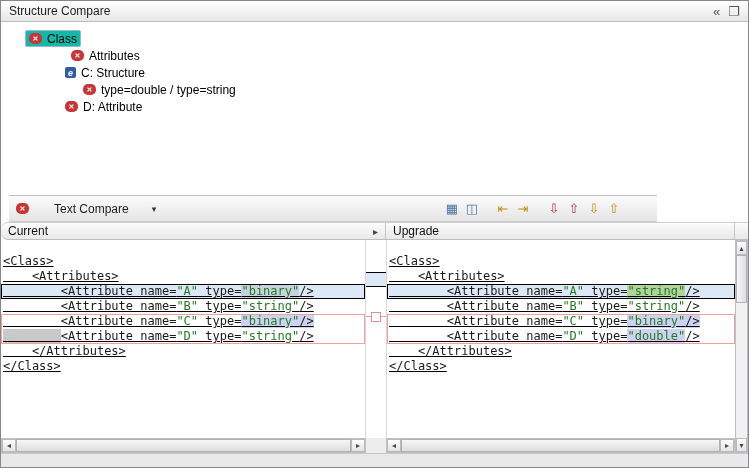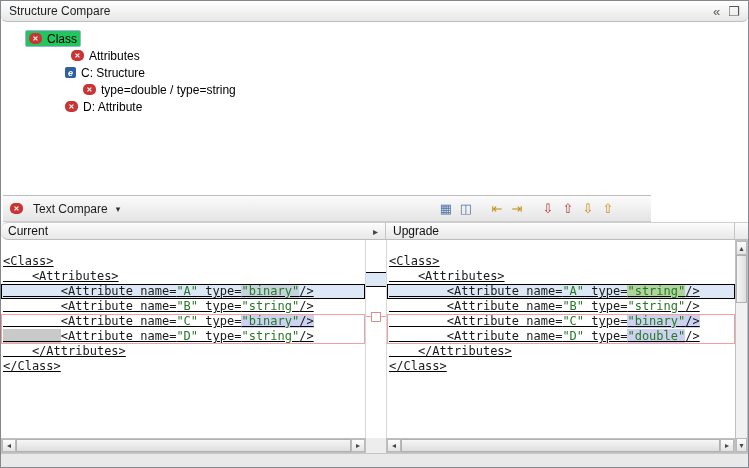--- a/index.html
+++ b/index.html
@@ -2,39 +2,39 @@
 <html style="--value-green: #267a26; --selected-row-bg: #dce8f5; --gray-token-bg: #c6d2dc; --green-token-bg: #b0d49c; --lavender-token-bg: #ccd2ef; --indent-gray-bg: #c9c9c9; --conflict-red: #c93434; --incoming-blue: #2f5fa3; --conflict-box-pink: #f1a0a0;"><head>
 <meta charset="utf-8">
 <style>
   html,body{margin:0;padding:0;background:#d4d0c8;}
   .window{position:relative;width:749px;height:468px;box-sizing:border-box;border:1px solid #828790;
           background:#fff;font-family:"Liberation Sans",sans-serif;overflow:hidden;}
 
   
   .sc-header{position:absolute;left:0;top:0;width:747px;height:21px;box-sizing:border-box;
              background:linear-gradient(#ffffff,#e7e7e7);border-bottom:1px solid #bdbdbd;
-             display:flex;align-items:center;padding:0 8px;border-radius:6px;}
+             display:flex;align-items:center;padding:0 8px;}
   .hdr-title{font-size:12px;color:#1e1e1e;}
   .hdr-icons{margin-left:auto;display:flex;gap:8px;align-items:center;}
   .hdr-ic{font-size:13px;color:#555;line-height:1;cursor:default;}
 
-  .tc-header{position:absolute;left:2px;top:194px;width:648px;height:27px;box-sizing:border-box;
+  .tc-header{position:absolute;left:8px;top:194px;width:648px;height:27px;box-sizing:border-box;
              background:linear-gradient(#fbfbfb,#e5e5e5);border-top:1px solid #bdbdbd;
-             border-bottom:1px solid #cccccc;display:flex;align-items:center;gap:5px;padding:0 7px;}
+             border-bottom:1px solid #cccccc;display:flex;align-items:center;gap:20px;padding:0 7px;}
   .tc-caret{font-size:9px;color:#333;margin-left:3px;}
   .tc-toolbar{margin-left:auto;display:flex;align-items:center;padding-right:26px;}
   .tb-icon{width:20px;height:18px;display:flex;align-items:center;justify-content:center;font-size:13px;line-height:1;}
   .tb-gap{margin-left:11px;}
 
   
   .tree{position:absolute;left:0;top:21px;width:747px;height:173px;background:#fff;overflow:hidden;
         padding-top:8px;box-sizing:border-box;}
   .tree-row{height:17px;display:flex;align-items:center;font-size:12px;color:#000;}
   .tree-box{display:inline-flex;align-items:center;padding:0 3px;border:1px solid transparent;border-radius:2px;height:15px;}
-  .tree-box.sel{border-color:#9ab6d4;background:#22c55e;}
+  .tree-box.sel{border-color:#9ab6d4;background:#14b8a6;}
   .tree-ic{display:inline-flex;align-items:center;justify-content:center;margin-right:5px;font-weight:bold;flex:none;}
   .conflict-icon{width:13px;height:11px;border-radius:5px;background:var(--conflict-red);color:#fff;font-size:7px;}
   .incoming-icon{width:11px;height:11px;border-radius:2px;background:var(--incoming-blue);color:#fff;font-size:9px;font-style:italic;}
 
   
   .colh{position:absolute;top:221px;height:18px;box-sizing:border-box;
         background:linear-gradient(#fcfcfc,#e8e8e8);
         border-top:1px solid #cfcfcf;border-bottom:1px solid #bdbdbd;border-right:1px solid #c6c6c6;
         font-size:12px;color:#111;display:flex;align-items:center;padding-left:7px;}
   .colh-left{left:0;width:407px;border-radius:7px;}

